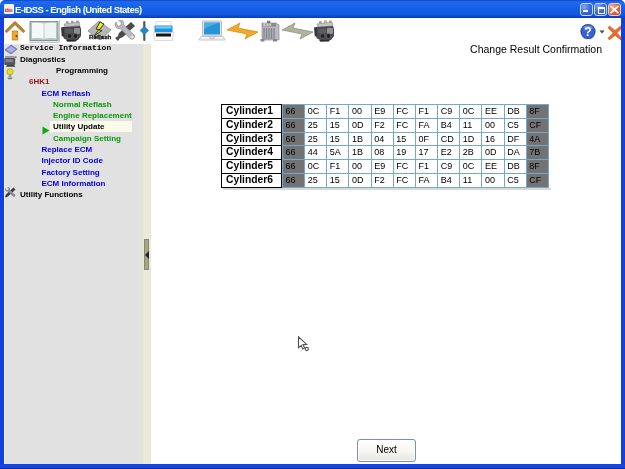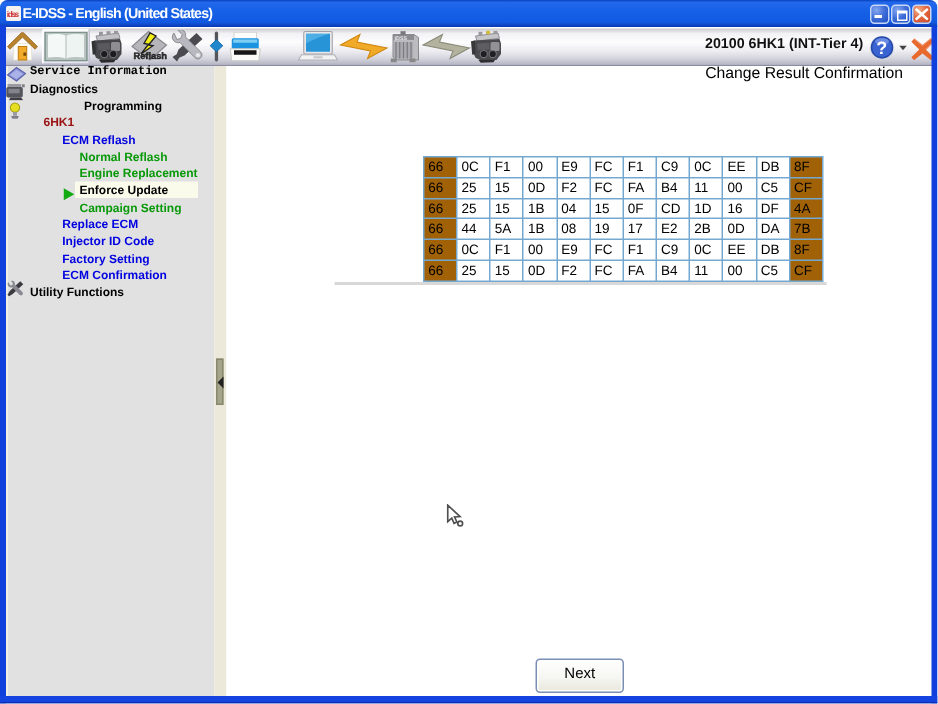--- a/index.html
+++ b/index.html
@@ -39,21 +39,21 @@
 .trow { position:absolute; font-size:8px; font-weight:bold; white-space:nowrap; }
 
 #hdr { position:absolute; left:151px; top:43px; width:451px; text-align:right; font-size:10.5px; color:#000; }
 
 #lblcol { position:absolute; left:221px; top:104px; width:61px; height:84px; background:#000;
   display:grid; grid-template-rows:repeat(6,1fr); gap:1px; padding:1px; }
 #lblcol div { background:#fff; font-size:10.3px; font-weight:bold; color:#000; padding-left:4px; line-height:12.8px; }
 #datagrid { position:absolute; left:282px; top:104px; width:267px; height:84px; background:#74a8d0;
   display:grid; grid-template-columns:repeat(12,1fr); grid-auto-flow:row; gap:1px; padding:1px; }
 #datagrid div { background:#fff; font-size:9px; color:#000; padding-left:2.5px; line-height:12.6px; }
-#datagrid div.hl { background:#a16207; }
+#datagrid div.hl { background:#737373; }
 #tshadow { position:absolute; left:223px; top:188px; width:328px; height:2px; background:#d8d8d8; }
 
 #next { position:absolute; left:357px; top:439px; width:59px; height:23px; border:1px solid #7a8fb4; border-radius:3px;
  background:linear-gradient(#ffffff,#f6f6f2 55%,#e8e8de); font-size:10px; color:#000; text-align:center; line-height:20px;
  box-shadow:inset 0 0 0 1px #fff; }
 .icon { position:absolute; }
 </style>
 </head>
 <body>
 <div id="win">
@@ -67,23 +67,20 @@
       </div>
     <div class="wb" id="wmax">
         <i></i>
       </div>
     <div class="wb" id="wclose">
         <svg width="11" height="11" viewBox="0 0 12 11" style="position:absolute;left:0px;top:0px">
           <path d="M2.2 1 L6 4.2 L9.8 1 L11 2.3 L7.4 5.5 L11 8.7 L9.8 10 L6 6.8 L2.2 10 L1 8.7 L4.6 5.5 L1 2.3 Z" fill="#fff"></path>
         </svg>
       </div>
   </div>
-  <div id="toolbar">
-    <div id="tbtext">20100 6HK1 (INT-Tier 4)</div>
-  </div>
   <div id="side"></div>
   <div id="beige"></div>
   <div id="crm"></div>
   <div id="splitter">
       <svg width="7" height="10" viewBox="0 0 7 10">
         <path d="M5 1 L1 5 L5 9 Z" fill="#222"></path>
       </svg>
     </div>
   <div id="content"></div>
   <div id="hdr">Change Result Confirmation</div>
@@ -223,32 +220,40 @@
     </svg>
   </div>
   <div id="tree">
       <div class="trow" style="left: 20px; top: 43.3px; color: rgb(0, 0, 0); font-family: Liberation Mono, monospace;">Service Information</div>
       <div class="trow" style="left: 20px; top: 54.6px; color: rgb(0, 0, 0);">Diagnostics</div>
       <div class="trow" style="left: 20px; top: 65.9px; color: rgb(0, 0, 0); padding-left: 36px;">Programming</div>
       <div class="trow" style="left: 29px; top: 77.2px; color: rgb(153, 17, 17);">6HK1</div>
       <div class="trow" style="left: 41.5px; top: 88.5px; color: rgb(0, 0, 224);">ECM Reflash</div>
       <div class="trow" style="left: 53px; top: 99.8px; color: rgb(8, 153, 8);">Normal Reflash</div>
       <div class="trow" style="left: 53px; top: 111.1px; color: rgb(8, 153, 8);">Engine Replacement</div>
-      <div class="trow" style="left: 50px; top: 121.4px; color: rgb(0, 0, 0); background: rgb(251, 251, 236); padding: 1px 0px 1px 3px; width: 82px;">Enforce Update</div>
+      <div class="trow" style="left: 50px; top: 121.4px; color: rgb(0, 0, 0); background: rgb(251, 251, 236); padding: 1px 0px 1px 3px; width: 82px;">Utility Update</div>
       <div class="trow" style="left: 53px; top: 133.7px; color: rgb(8, 153, 8);">Campaign Setting</div>
       <div class="trow" style="left: 41.5px; top: 145px; color: rgb(0, 0, 224);">Replace ECM</div>
       <div class="trow" style="left: 41.5px; top: 156.3px; color: rgb(0, 0, 224);">Injector ID Code</div>
       <div class="trow" style="left: 41.5px; top: 167.6px; color: rgb(0, 0, 224);">Factory Setting</div>
-      <div class="trow" style="left: 41.5px; top: 178.9px; color: rgb(0, 0, 224);">ECM Confirmation</div>
+      <div class="trow" style="left: 41.5px; top: 178.9px; color: rgb(0, 0, 224);">ECM Information</div>
       <div class="trow" style="left: 20px; top: 190.2px; color: rgb(0, 0, 0);">Utility Functions</div>
       <div style="position: absolute; left: 41.5px; top: 120.5px;"><svg width="8" height="9" viewBox="0 0 8 9">
           <path d="M0.5 0.5 L7.5 4.5 L0.5 8.5 Z" fill="#11aa11"></path>
         </svg></div>
     </div>
 
+  <div id="lblcol">
+      <div>Cylinder1</div>
+      <div>Cylinder2</div>
+      <div>Cylinder3</div>
+      <div>Cylinder4</div>
+      <div>Cylinder5</div>
+      <div>Cylinder6</div>
+    </div>
   <div id="datagrid">
       <div class="hl">66</div>
       <div>0C</div>
       <div>F1</div>
       <div>00</div>
       <div>E9</div>
       <div>FC</div>
       <div>F1</div>
       <div>C9</div>
       <div>0C</div>

